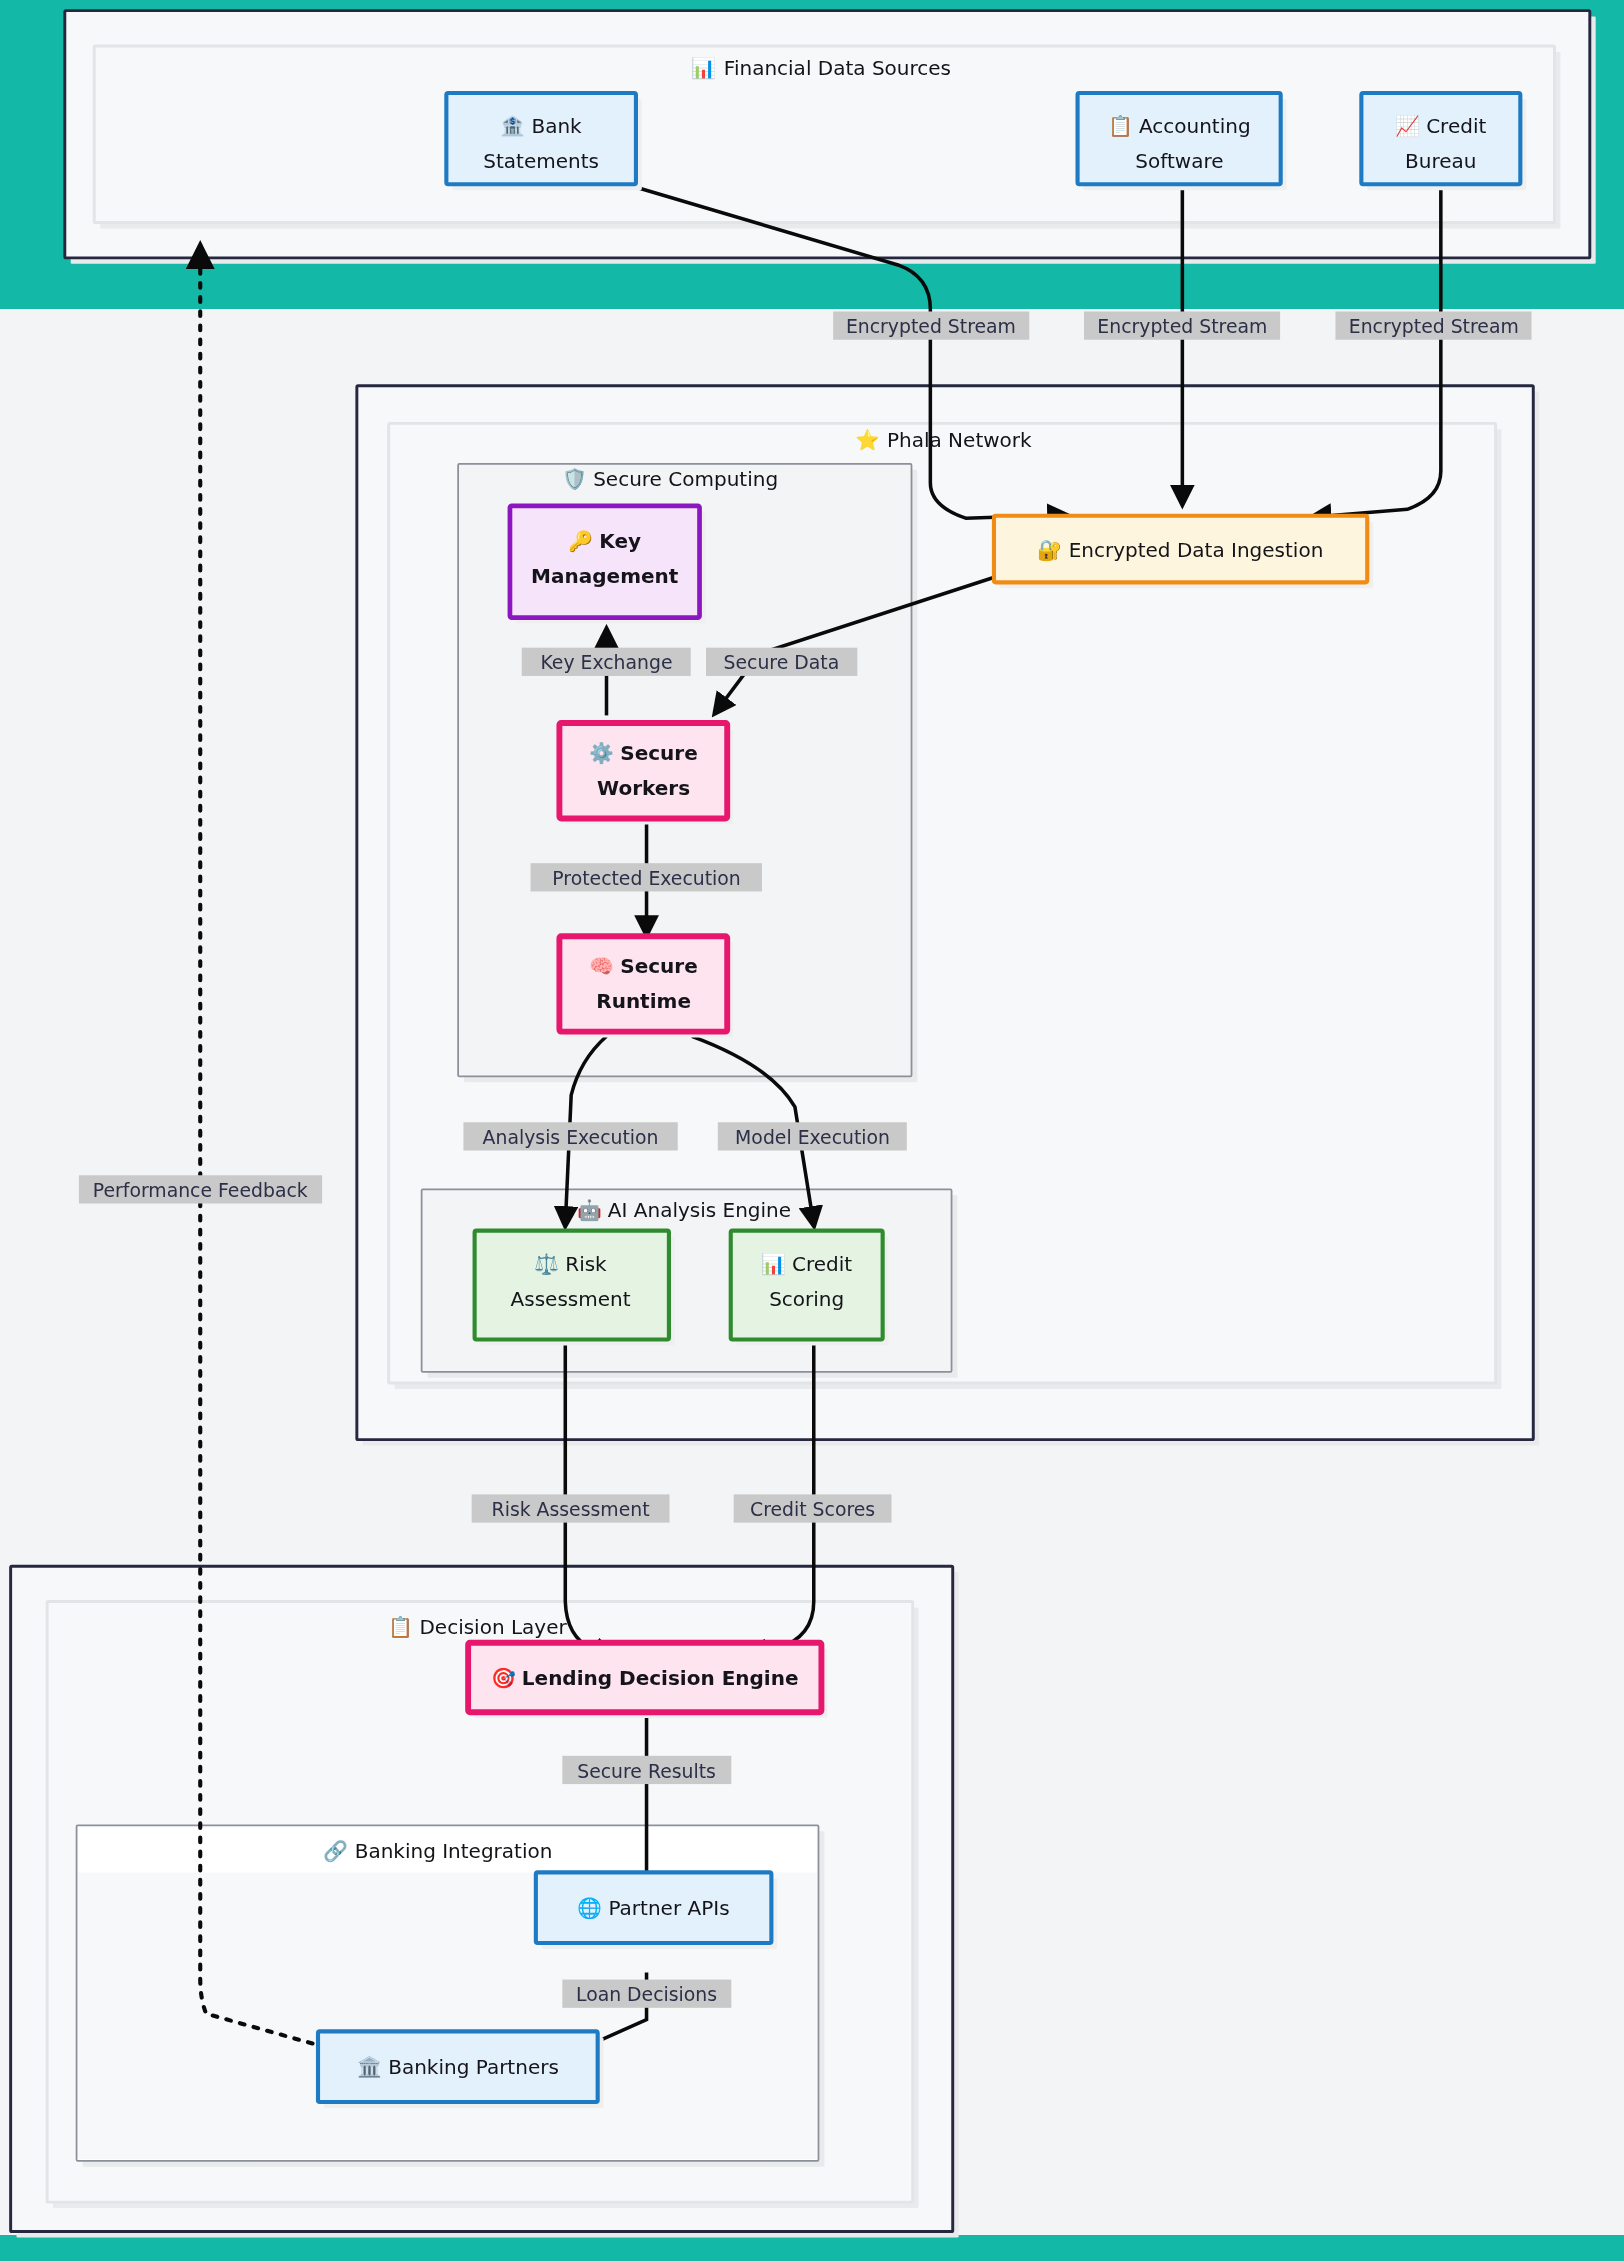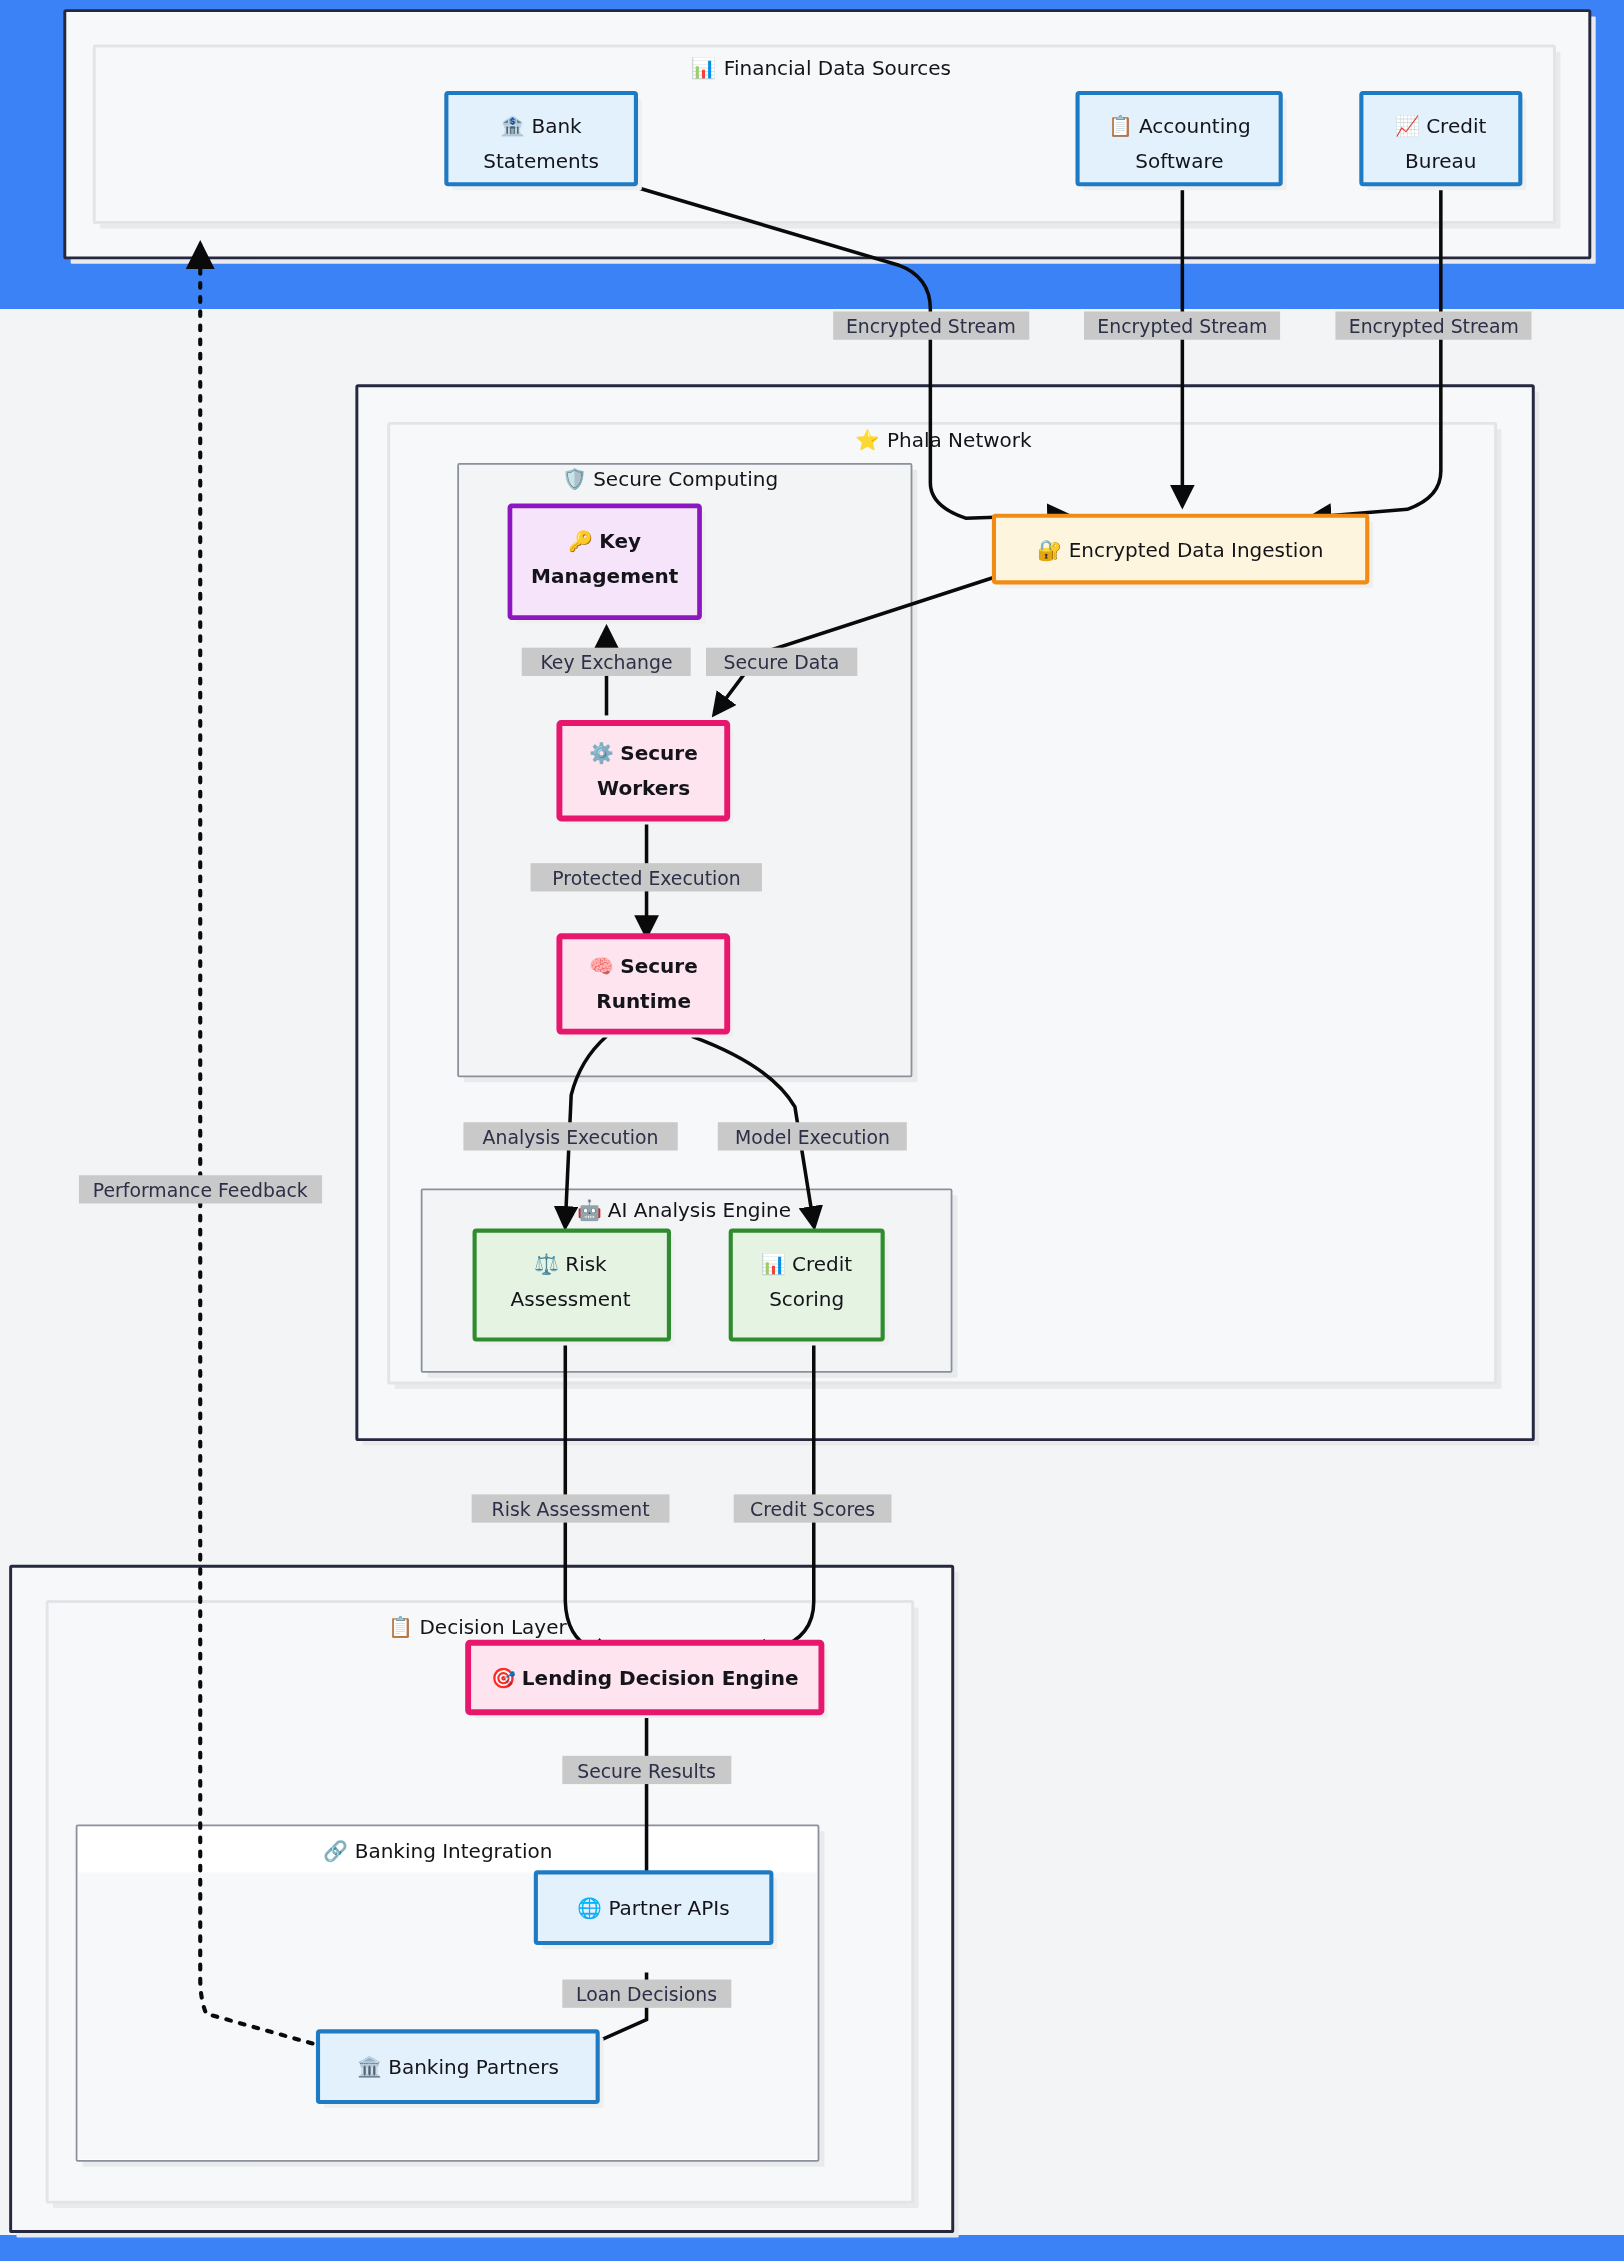--- a/index.html
+++ b/index.html
@@ -1,17 +1,17 @@
 <!DOCTYPE html>
 <html style="font-size:9.4px"><head>
 <meta charset="utf-8">
 <style>
   html,body{margin:0;padding:0;background:#ffffff;}
   body{font-family:"DejaVu Sans","Liberation Sans",sans-serif;}
-  #stage{position:relative;width:1624px;height:2261px;background:#3b82f6;overflow:hidden;}
+  #stage{position:relative;width:1624px;height:2261px;background:#14b8a6;overflow:hidden;}
   #bg-band{position:absolute;left:0;top:309px;width:1624px;height:1926px;background:#f2f4f6;}
   svg#diagram{position:absolute;left:0;top:0;width:1624px;height:2261px;}
 
   .cluster-rect{fill:#f7f8fa;stroke:#262840;stroke-width:5;}
   .cluster-rect.soft{fill:#f7f8fa;stroke:#e2e5e8;stroke-width:5;}
   .cluster-rect.mid{fill:#f3f4f6;stroke:#8b909a;stroke-width:3;}
   .cluster-rect.white{fill:#ffffff;stroke:#8b909a;stroke-width:3;}
   .cluster-shadow{fill:#e8eaec;}
 
   .cluster-label{font-size:34px;fill:#131318;font-family:"DejaVu Sans","Liberation Sans",sans-serif;}

